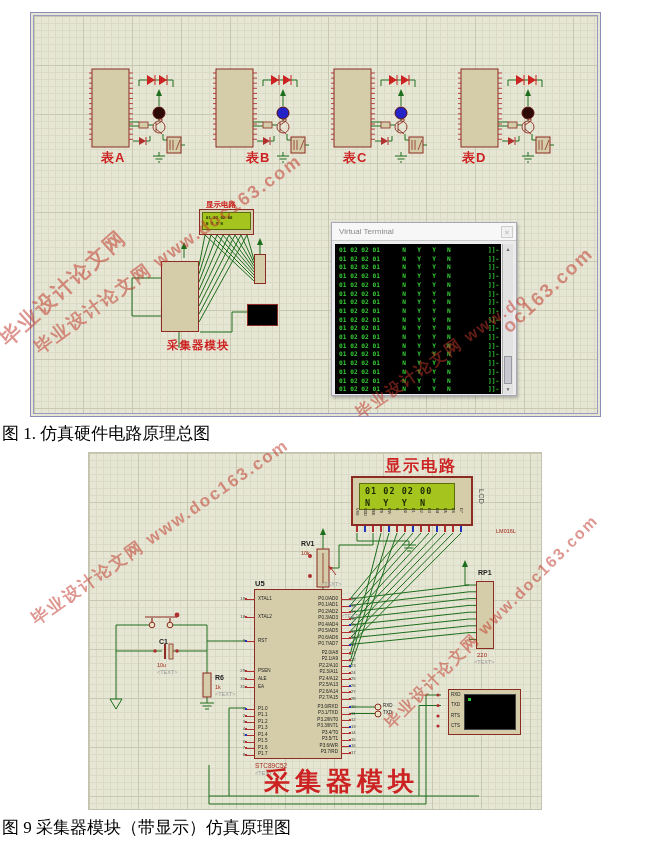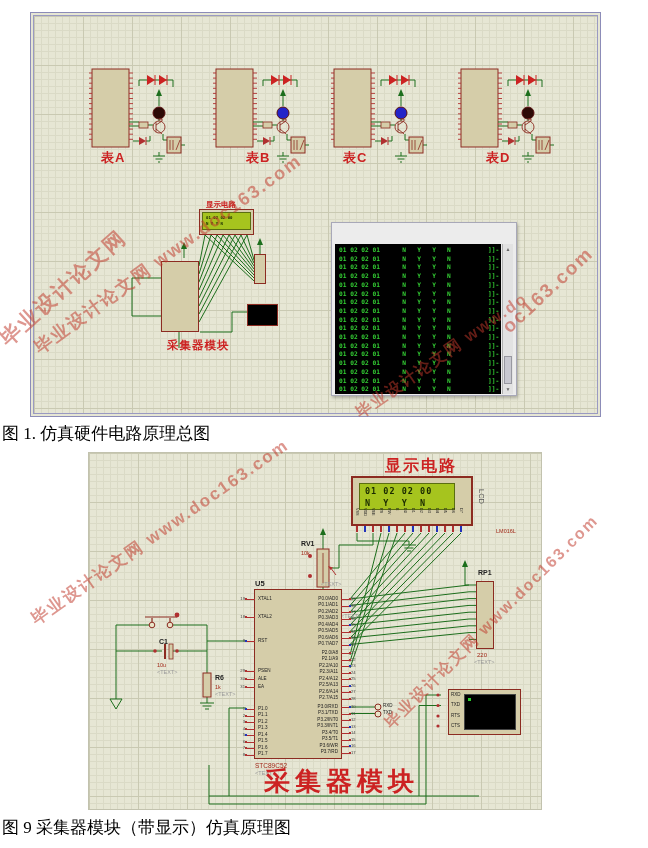--- a/index.html
+++ b/index.html
@@ -152,32 +152,36 @@
               <path d="M67,32 L70,25 L73,32 Z" fill="#1c6e1c"></path>
     <circle cx="70" cy="49" r="6" fill="#2d0a06" stroke="#5a1010" stroke-width="1"></circle>
     <rect x="50" y="58" width="9" height="6" fill="#d5cda9" stroke="#8c2b21" stroke-width="0.8"></rect>
     <circle cx="70" cy="63" r="6" fill="none" stroke="#8c2b21" stroke-width="0.9"></circle>
     <path d="M67,58 V68 M67,61 L73,57 M67,65 L73,70 M73,57 V55 H70" stroke="#8c2b21" stroke-width="0.9" fill="none"></path>
     <rect x="78" y="73" width="14" height="16" fill="#d5cda9" stroke="#8c2b21"></rect>
     <path d="M81,76 V86 M84,76 V86 M87,86 L91,76" stroke="#8c2b21" stroke-width="0.8" fill="none"></path>
     <path d="M50,73 V81 L57,77 Z" fill="#b03030"></path>
               <path d="M57,73 V81" stroke="#b03030" stroke-width="1" fill="none"></path>
     <path d="M70,88 V92 M64,92 H76 M66.5,95 H73.5 M69,98 H71" stroke="#1c6e1c" stroke-width="1" fill="none"></path>
-  </svg><div class="meter-label" style="position: absolute; left: 28px; top: 85px; text-align: center;">表D</div></div>
+  </svg><div class="meter-label" style="position: absolute; left: 4px; top: 85px; text-align: center;">表D</div></div>
         </div>
 
       <div class="red-label" style="left:172px;top:184px;font-size:7.5px;">显示电路</div>
       <div class="chipbox" style="left:165px;top:193px;width:55px;height:26px;"></div>
       <div class="mini-screen" style="left:168px;top:196px;width:49px;height:18px;"><span>01 02 02 00</span><br><span>N Y Y N</span></div>
       <div class="chipbox" style="left:127px;top:245px;width:38px;height:71px;"></div>
       <div class="chipbox" style="left:220px;top:238px;width:12px;height:30px;"></div>
       <div class="abs" style="left:213px;top:288px;width:29px;height:20px;background:#000;border:1px solid #8c2b21;"></div>
       <div class="red-label" style="left:133px;top:322px;font-size:11.5px;letter-spacing:1px;">采集器模块</div>
 
       <div id="vterm">
+        <div class="vt-title">
+          <span>Virtual Terminal</span>
+          <div class="vt-close">✕</div>
+        </div>
         <div class="vt-screen" id="term-lines">
             <div>01 02 02 01      N   Y   Y   N          ]]-</div>
             <div>01 02 02 01      N   Y   Y   N          ]]-</div>
             <div>01 02 02 01      N   Y   Y   N          ]]-</div>
             <div>01 02 02 01      N   Y   Y   N          ]]-</div>
             <div>01 02 02 01      N   Y   Y   N          ]]-</div>
             <div>01 02 02 01      N   Y   Y   N          ]]-</div>
             <div>01 02 02 01      N   Y   Y   N          ]]-</div>
             <div>01 02 02 01      N   Y   Y   N          ]]-</div>
             <div>01 02 02 01      N   Y   Y   N          ]]-</div>

